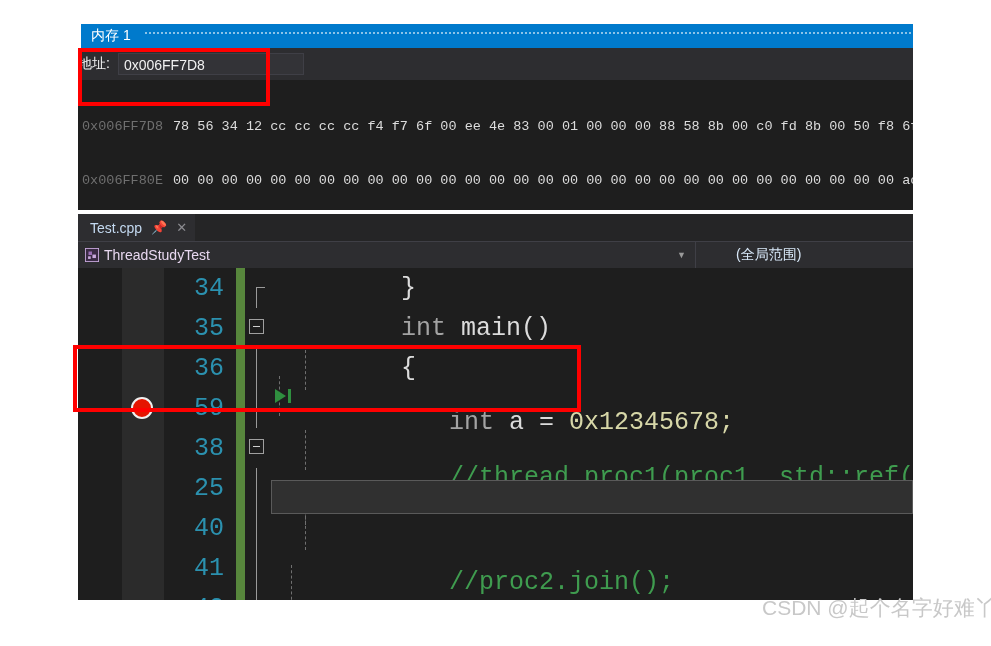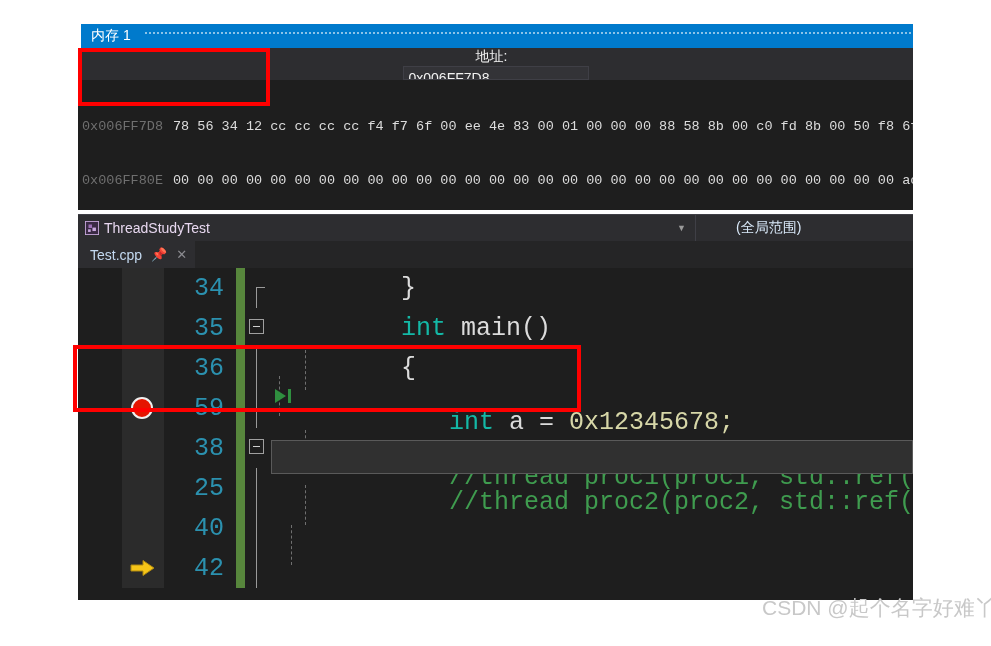--- a/index.html
+++ b/index.html
@@ -52,21 +52,20 @@
     background-position: 2px 8px;
     background-repeat: repeat-x;
   }
 
   #memory-toolbar {
     height: 32px;
     background: #2d2d30;
     display: flex;
     align-items: center;
     box-sizing: border-box;
-    flex-direction: column;
   }
   #memory-toolbar .addr-label {
     color: #f1f1f1;
     font-size: 14px;
     margin-right: 8px;
     white-space: nowrap;
   }
   #memory-toolbar .addr-input {
     width: 186px;
     height: 22px;
@@ -273,21 +272,21 @@
   .codetext {
     flex: 1;
     color: #dcdcdc;
     font-family: "Liberation Mono", monospace;
     font-size: 25px;
     white-space: pre;
     padding-left: 10px;
     box-sizing: border-box;
     position: relative;
   }
-  .kw   { color: #14b8a6; }
+  .kw   { color: #a3a3a3; }
   .num  { color: #d7d7a8; }
   .cmt  { color: #3f9c4f; }
   .pl   { color: #dcdcdc; }
   .ind-guide {
     position: absolute;
     top: 0;
     width: 0;
     height: 40px;
     border-left: 1px dashed #707070;
   }
@@ -380,46 +379,46 @@
       <span class="mem-bytes">00 00 00 00 00 00 00 00 00 00 00 00 00 00 00 00 00 00 00 00 00 00 00 00 00 00 00 00 00 00 ac</span>
     </div>
     
     
     
     
   </div>
 </div>
 
 <div id="editor-window">
+
+  <div id="editor-tabbar">
+    <div class="file-tab">
+      <span class="tab-title">Test.cpp</span>
+      <span class="pin-icon">📌</span>
+      <span class="close-icon">✕</span>
+    </div>
+    <div class="tab-filler"></div>
+  </div>
 
   <div id="editor-navbar">
     <div class="nav-left">
       <svg class="ns-icon" viewBox="0 0 16 16">
         <rect x="0.5" y="0.5" width="15" height="15" fill="#3a2a44" stroke="#c9a8dd"></rect>
         <path d="M4 4h4v4H4z" fill="#9a6fb5"></path>
         <path d="M8.5 7.5h4v4h-4z" fill="#c9a8dd"></path>
         <path d="M3.5 9.5h3v3h-3z" fill="#c9a8dd"></path>
       </svg>
       <span class="nav-text">ThreadStudyTest</span>
       <span class="nav-caret">▼</span>
     </div>
     <div class="nav-right">
       <span class="nav-text">(全局范围)</span>
     </div>
   </div>
 
-  <div id="editor-tabbar">
-    <div class="file-tab">
-      <span class="tab-title">Test.cpp</span>
-      <span class="pin-icon">📌</span>
-      <span class="close-icon">✕</span>
-    </div>
-    <div class="tab-filler"></div>
-  </div>
-
   <div id="code-area">
 
     <div class="code-line">
       <div class="gutter-marks"></div>
       <div class="linenum">34</div>
       <div class="changebar"></div>
       <div class="foldcol">
         <div class="fold-line top-corner"></div>
         <div class="fold-corner"></div>
       </div>
@@ -502,20 +501,32 @@
       <div class="linenum">40</div>
       <div class="changebar"></div>
       <div class="foldcol">
         <div class="fold-line"></div>
       </div>
       <div class="codetext">
         <span class="ind-guide" style="left:34px"></span>
       </div>
     </div>
 
+    <div class="code-line">
+      <div class="gutter-marks"></div>
+      <div class="linenum">41</div>
+      <div class="changebar"></div>
+      <div class="foldcol">
+        <div class="fold-line"></div>
+      </div>
+      <div class="codetext">
+        <span class="ind-guide" style="left:34px"></span>
+        <span class="cmt" style="margin-left:48px">//proc2.join();</span>
+      </div>
+    </div>
 
     <div class="code-line">
       <div class="gutter-marks">
         <svg class="ip-arrow" viewBox="0 0 26 18">
           <path d="M1 6 L13 6 L13 1.5 L24 9 L13 16.5 L13 12 L1 12 Z" fill="#f5c518" stroke="#b08a10" stroke-width="1"></path>
         </svg>
       </div>
       <div class="linenum">42</div>
       <div class="changebar"></div>
       <div class="foldcol">

